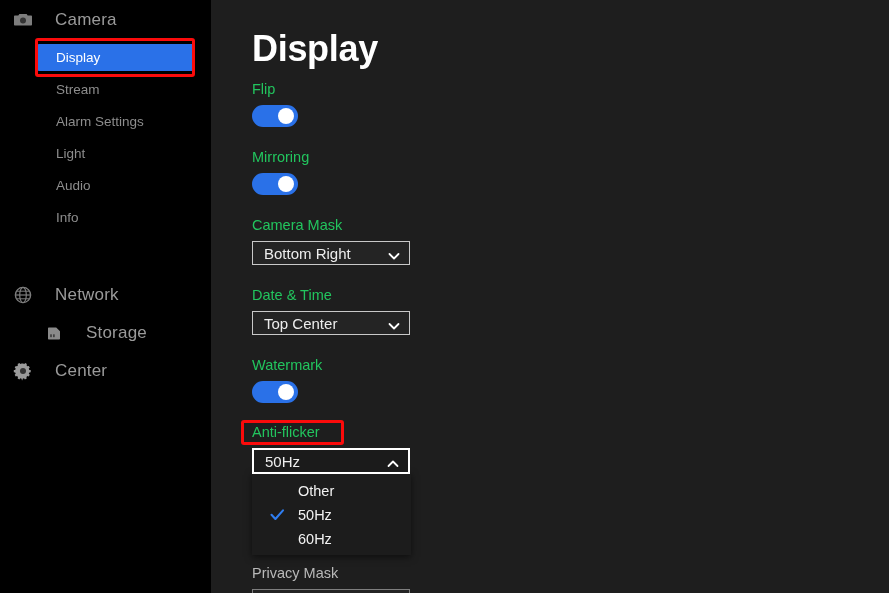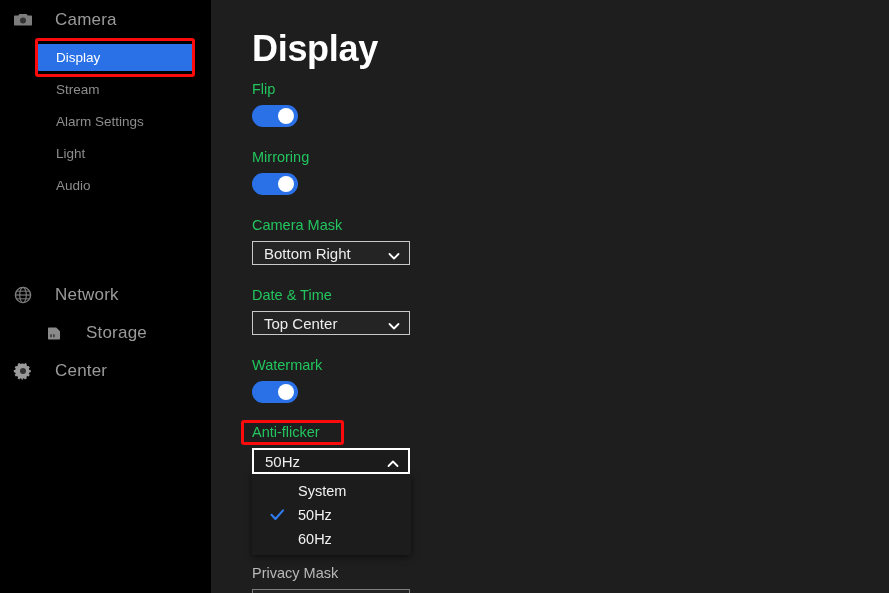--- a/index.html
+++ b/index.html
@@ -233,20 +233,23 @@
     </div>
     <div class="nav-sub" style="top:140px;">
       <span class="s-label">Light</span>
     </div>
     <div class="nav-sub" style="top:108px;">
       <span class="s-label">Alarm Settings</span>
     </div>
     <div class="nav-sub" style="top:172px;">
       <span class="s-label">Audio</span>
     </div>
+    <div class="nav-sub" style="top:204px;">
+      <span class="s-label">Info</span>
+    </div>
 
 
     <div class="nav-group" style="top:279px;">
       <span class="g-icon">
         <svg viewBox="0 0 20 20" width="20" height="20">
           <circle cx="10" cy="10" r="7.6" fill="none" stroke="#7d7d7d" stroke-width="1.4"></circle>
           <ellipse cx="10" cy="10" rx="3.3" ry="7.6" fill="none" stroke="#7d7d7d" stroke-width="1.2"></ellipse>
           <line x1="2.4" y1="10" x2="17.6" y2="10" stroke="#7d7d7d" stroke-width="1.2"></line>
           <line x1="3.6" y1="6.2" x2="16.4" y2="6.2" stroke="#7d7d7d" stroke-width="1"></line>
           <line x1="3.6" y1="13.8" x2="16.4" y2="13.8" stroke="#7d7d7d" stroke-width="1"></line>
@@ -323,21 +326,21 @@
       <span class="sel-value">50Hz</span>
       <span class="caret">
         <svg viewBox="0 0 12 12" width="12" height="12">
           <path d="M1.5 8 L6 3.5 L10.5 8" fill="none" stroke="#ffffff" stroke-width="1.8" stroke-linecap="round" stroke-linejoin="round"></path>
         </svg>
       </span>
     </div>
 
     <div id="dropdown-list" style="top:473px;">
       <div class="dd-item">
-        <span>System</span>
+        <span>Other</span>
       </div>
       <div class="dd-item">
         <span class="dd-check">
           <svg viewBox="0 0 15 14" width="15" height="14">
             <path d="M1.5 6.8 L5.4 11 L13 2.4" fill="none" stroke="#2f7df0" stroke-width="2.1" stroke-linecap="round" stroke-linejoin="round"></path>
           </svg>
         </span>
         <span>50Hz</span>
       </div>
       <div class="dd-item">

